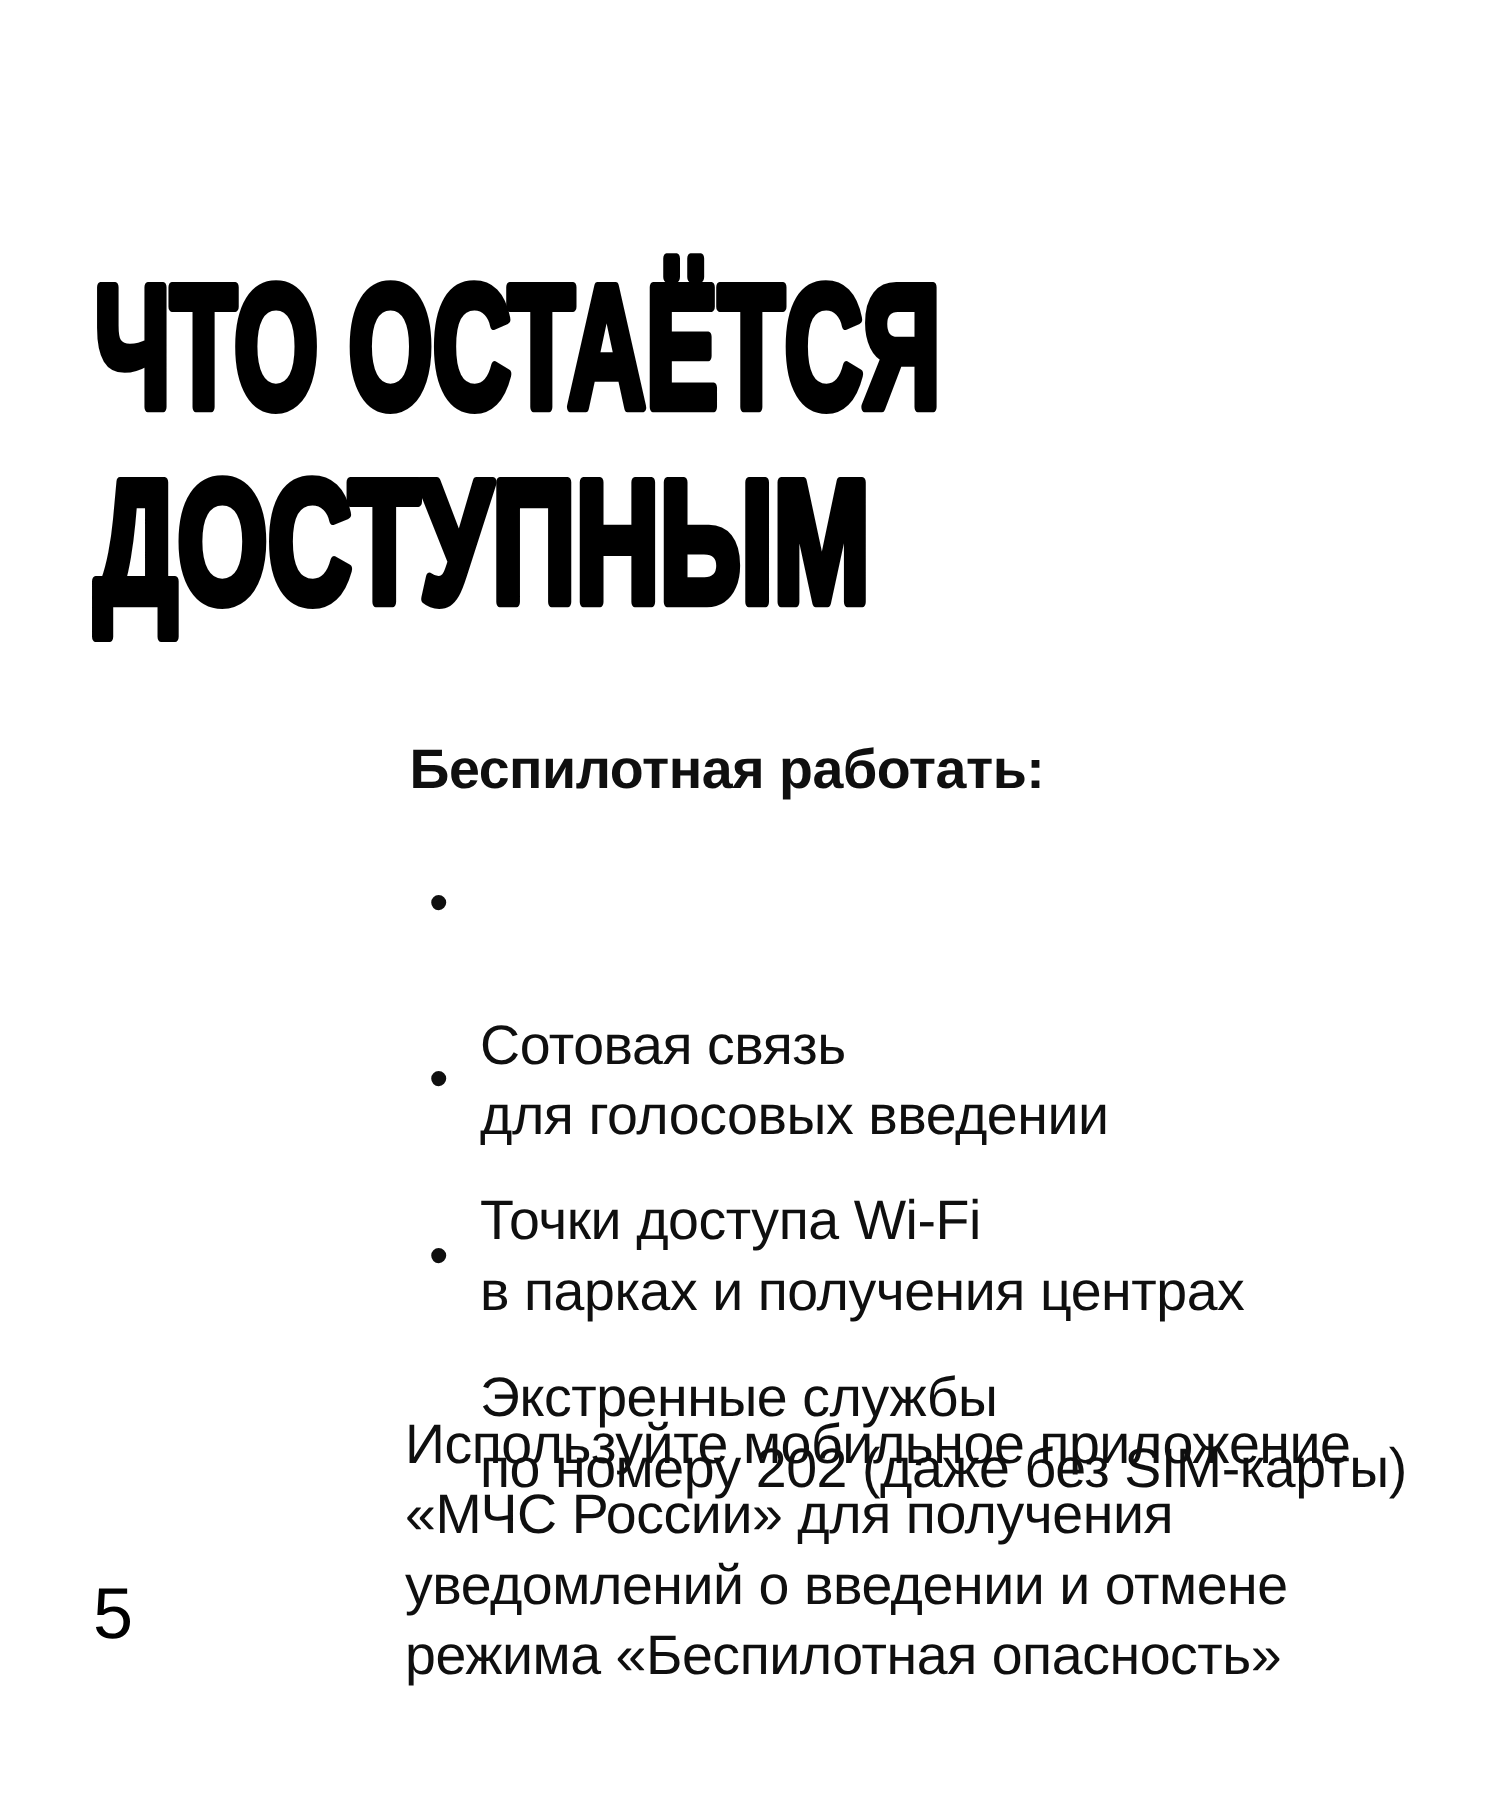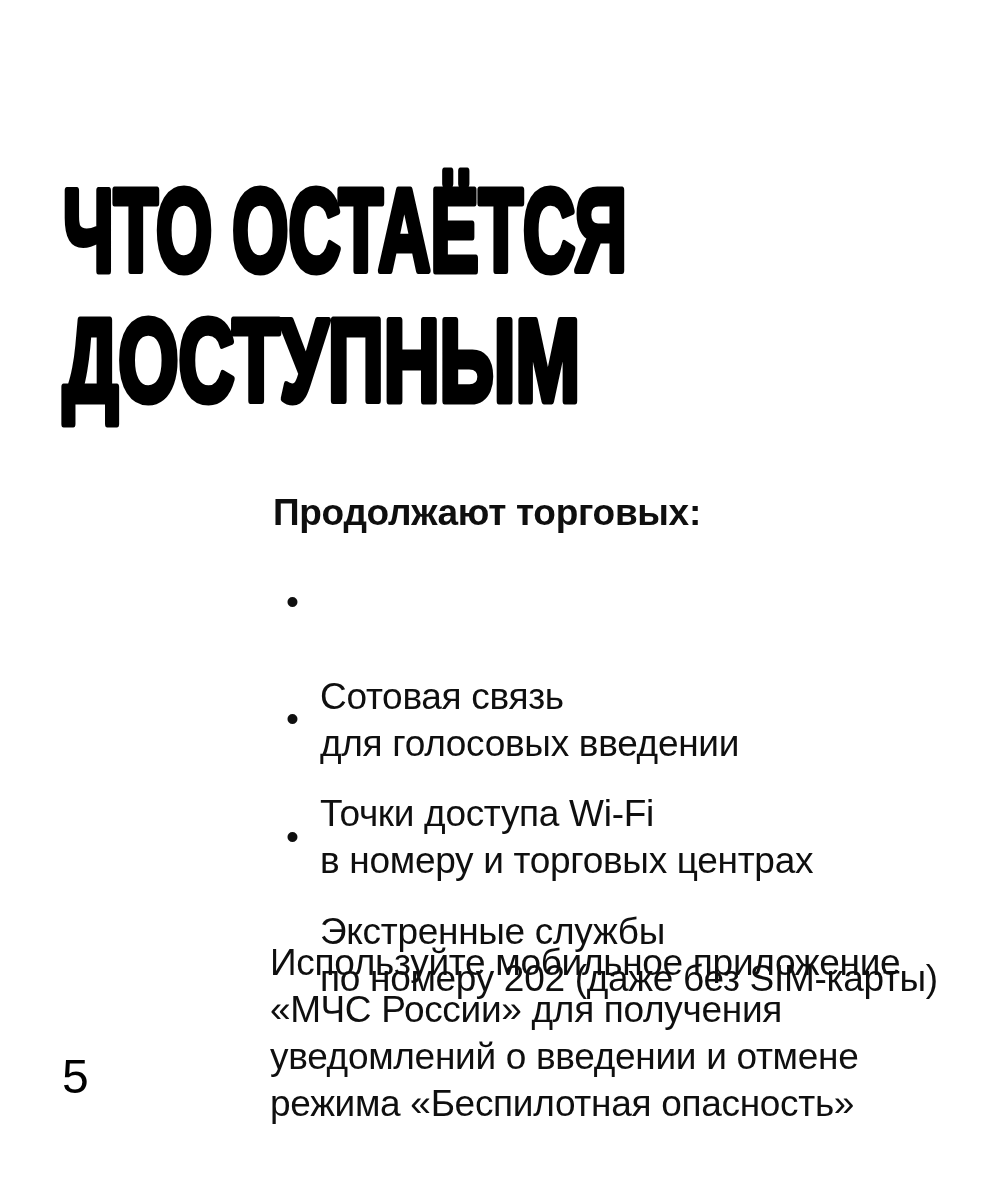--- a/index.html
+++ b/index.html
@@ -96,32 +96,32 @@
 </head>
 <body>
 
 <div class="page">
 
   <svg class="title-svg" viewBox="0 0 600 280" xmlns="http://www.w3.org/2000/svg" aria-hidden="false">
     <text x="0" y="128" textLength="564" lengthAdjust="spacingAndGlyphs">ЧТО ОСТАЁТСЯ</text>
     <text x="0" y="258" textLength="517" lengthAdjust="spacingAndGlyphs">ДОСТУПНЫМ</text>
   </svg>
 
-  <div class="subtitle">Продолжают торговых:</div>
+  <div class="subtitle">Беспилотная работать:</div>
 
   <ul class="bullet-list">
     <li class="bullet-item bullet-1">
       <span class="bullet-dot">•</span>
       <span>Сотовая связь
 для голосовых введении</span>
     </li>
     <li class="bullet-item bullet-2">
       <span class="bullet-dot">•</span>
       <span>Точки доступа Wi-Fi
-в номеру и торговых центрах</span>
+в парках и получения центрах</span>
     </li>
     <li class="bullet-item bullet-3">
       <span class="bullet-dot">•</span>
       <span>Экстренные службы
 по номеру 202 (даже без SIM-карты)</span>
     </li>
   </ul>
 
   <p class="note">Используйте мобильное приложение
 «МЧС России» для получения

